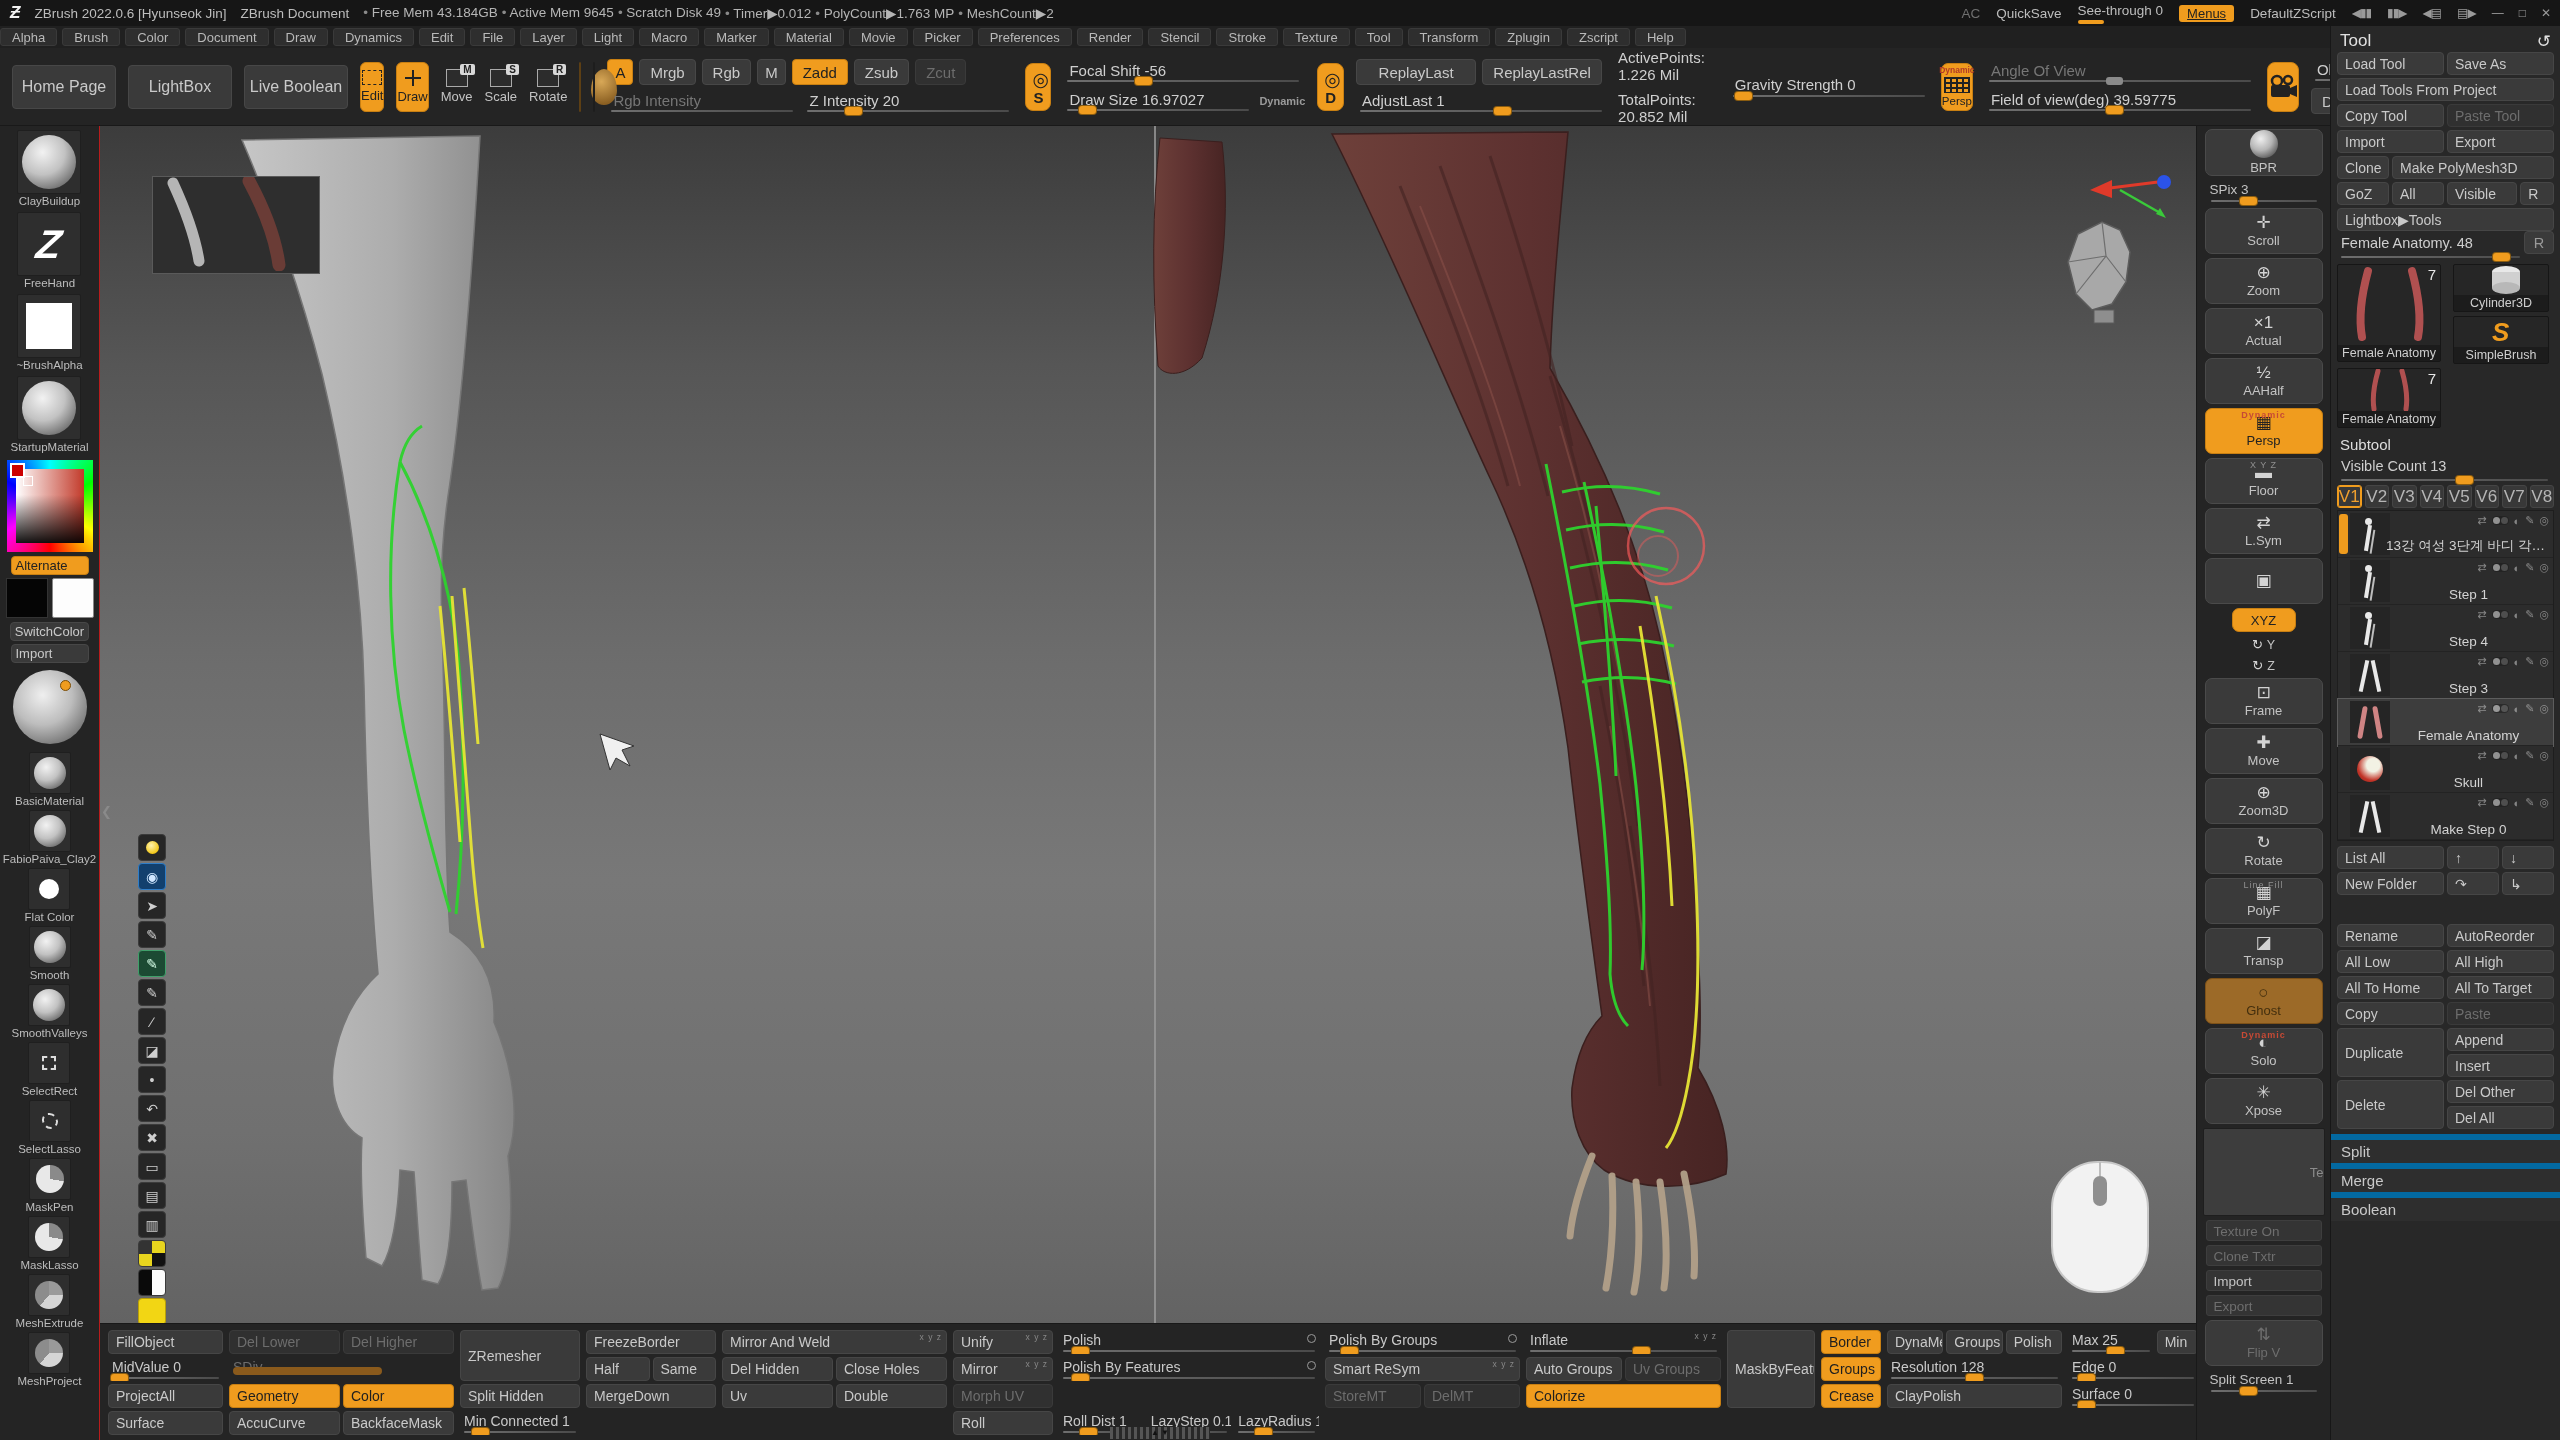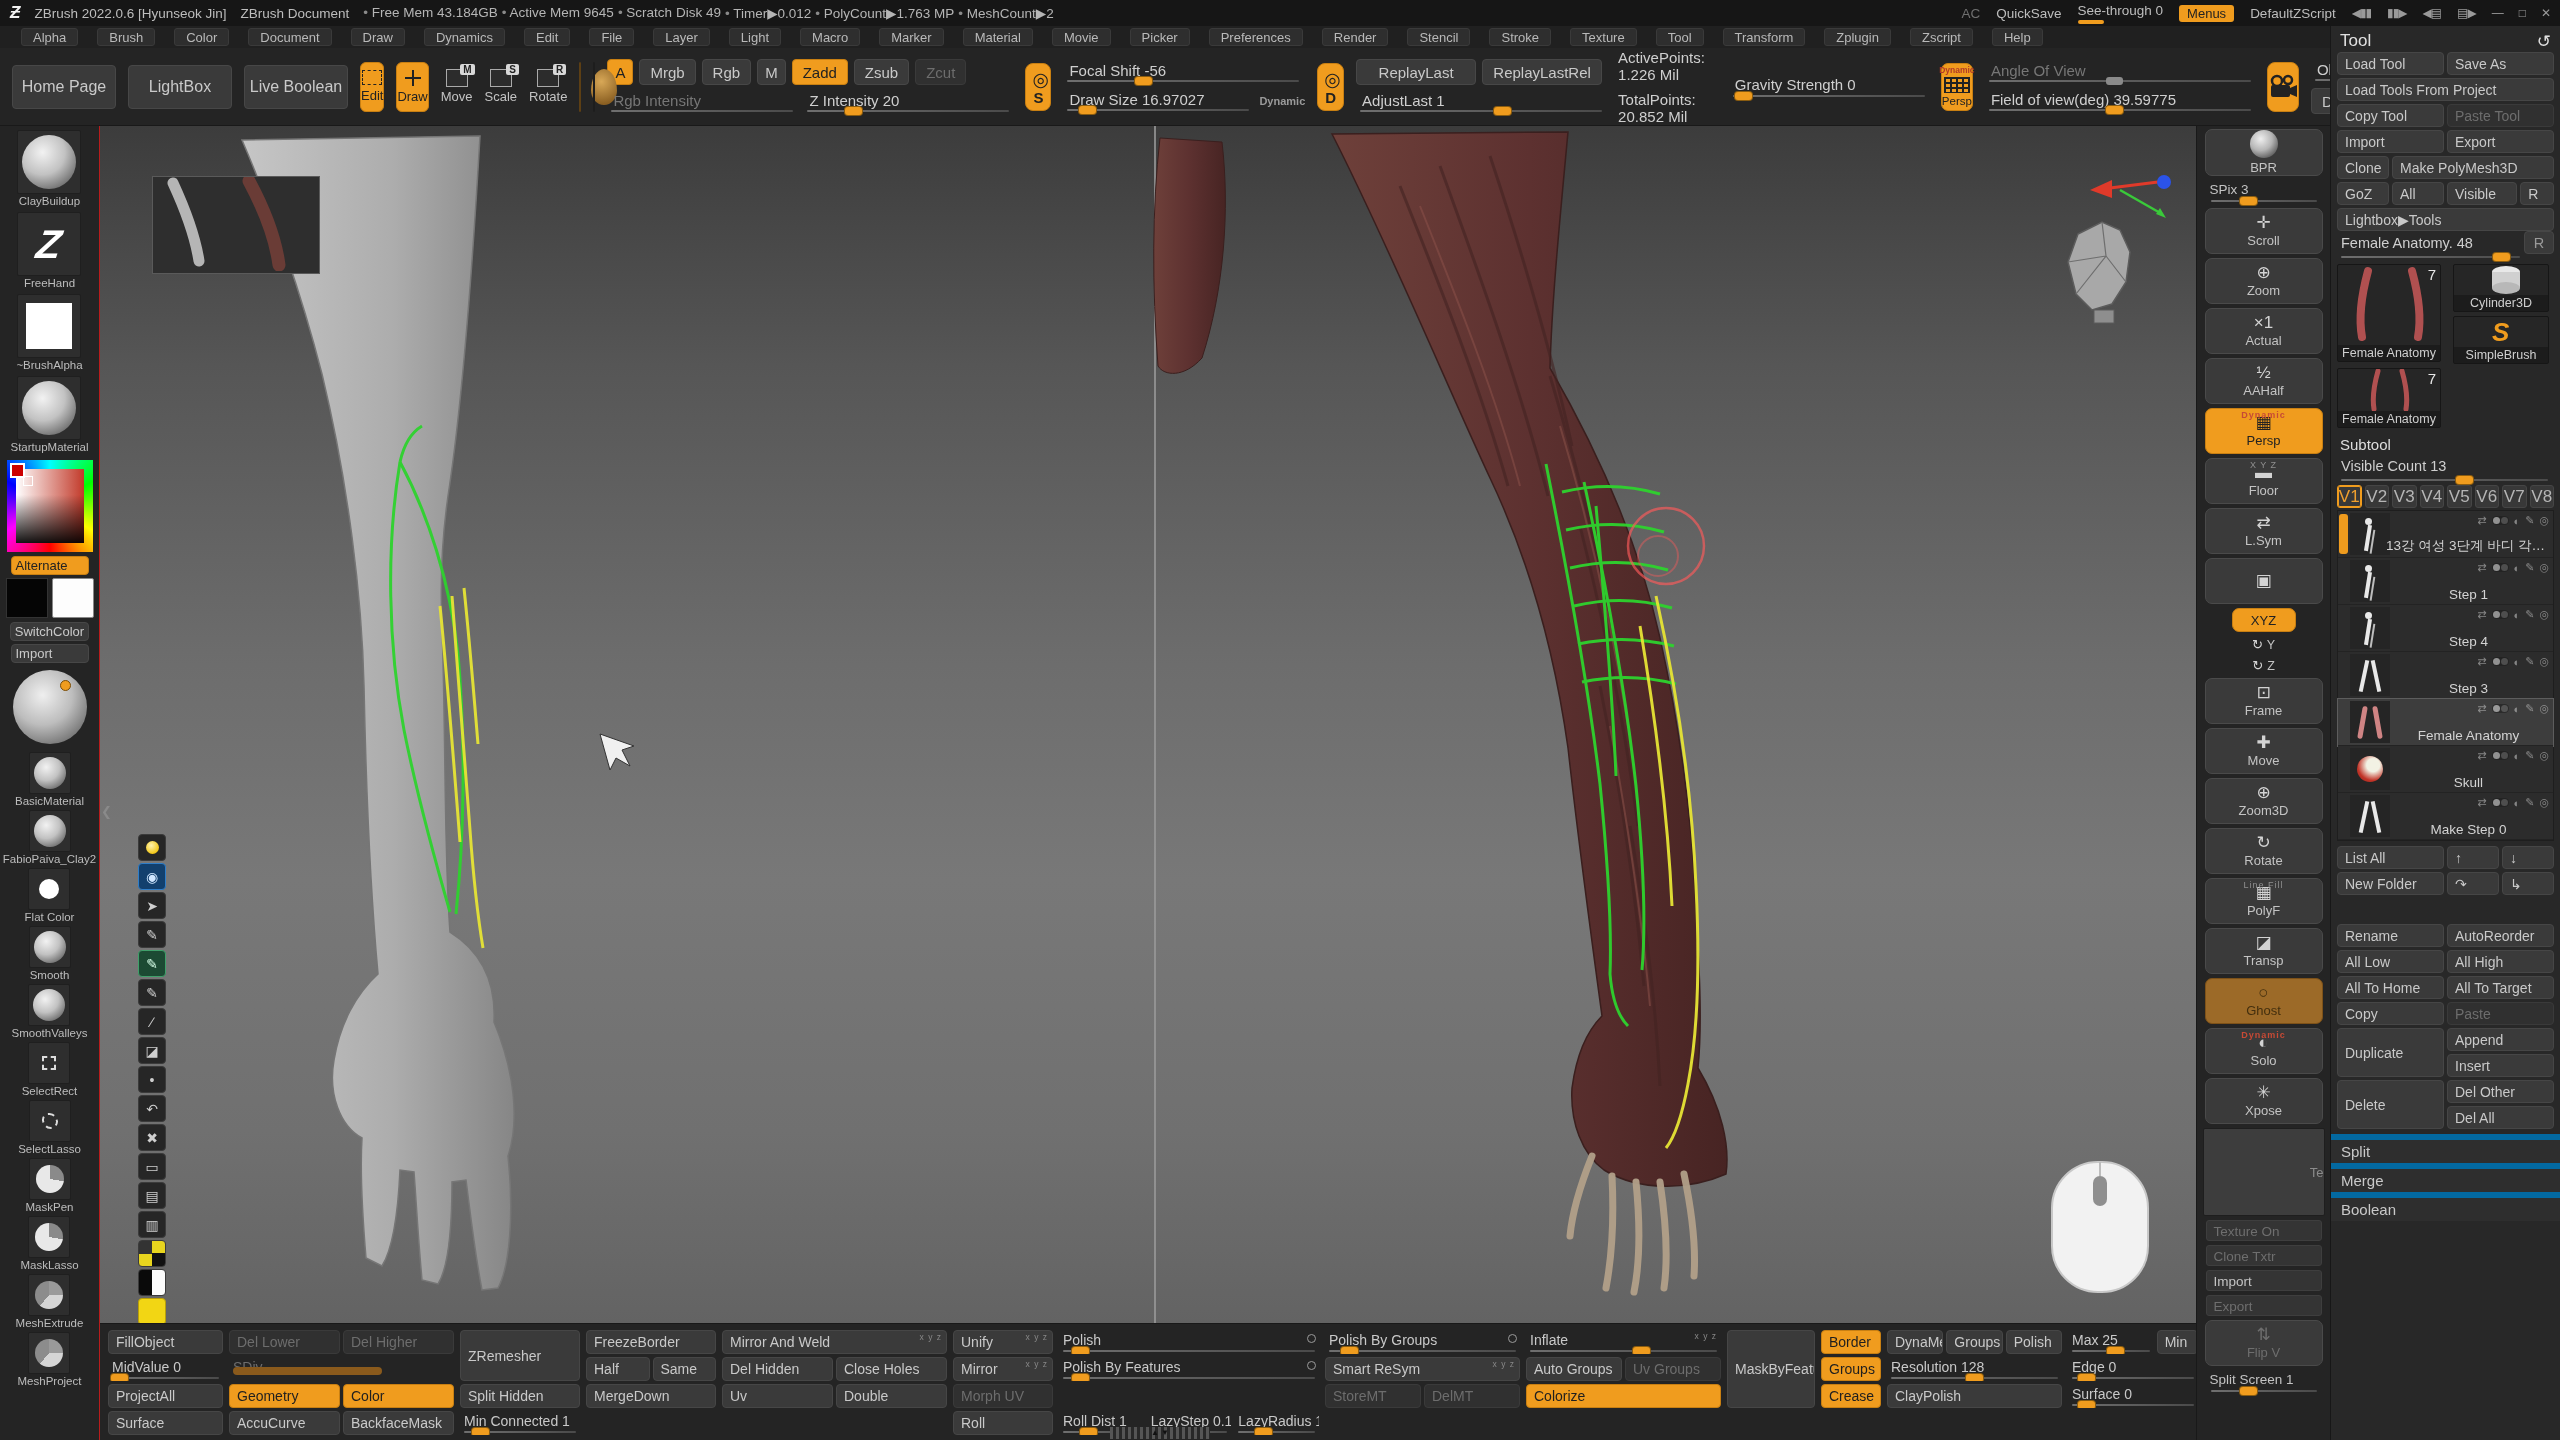--- a/index.html
+++ b/index.html
@@ -10,25 +10,25 @@
   
   #titlebar{position:absolute;left:0;top:0;width:2560px;height:26px;background:#161616;
             display:flex;align-items:center;gap:14px;padding:0 10px;box-sizing:border-box;font-size:13.5px;color:#bdbdbd;}
   #titlebar .logo{font-weight:bold;font-style:italic;color:#f2f2f2;font-size:17px;}
   #titlebar .stats{display:flex;gap:4px;color:#b5b5b5;}
   #titlebar .stats span::before{content:"• ";color:#8a8a8a;}
   #titlebar .tright{margin-left:auto;display:flex;align-items:center;gap:16px;}
   #titlebar .dim{color:#6f6f6f;}
   .seethrough{position:relative;padding-bottom:6px;}
   .seethrough i{position:absolute;left:0;bottom:0;width:26px;height:4px;background:#f09c1e;border-radius:2px;}
-  .menus-btn{background:#f09c1e;color:#222;border-radius:3px;padding:1px 8px;font-size:13px;}
+  .menus-btn{background:#f09c1e;color:#222;border-radius:3px;padding:1px 8px;font-size:13px;text-decoration:underline;}
   .tico{color:#9a9a9a;font-size:12px;letter-spacing:-1px;}
   
   #menubar{position:absolute;left:0;top:26px;width:2560px;height:22px;background:#202020;
-           display:flex;gap:19px;padding:2px 21px;box-sizing:border-box;}
+           display:flex;gap:5px;padding:2px 0;box-sizing:border-box;}
   .mbtn{background:#2e2e2e;border:1px solid #3a3a3a;border-radius:3px;color:#b9b9b9;
         font-size:13px;padding:0 11px;display:flex;align-items:center;}
   
   #topshelf{position:absolute;left:0;top:48px;width:2330px;height:78px;background:#242424;
             display:flex;align-items:center;gap:12px;padding:0 12px;box-sizing:border-box;border-bottom:1px solid #191919;}
   .btn{background:#3a3a3a;border:1px solid #474747;border-radius:4px;color:#c9c9c9;font-size:15px;
        display:flex;align-items:center;justify-content:center;padding:0 10px;height:26px;box-sizing:border-box;white-space:nowrap;}
   .btn.big{height:44px;min-width:104px;font-size:16px;}
   .tool-big{width:48px;height:48px;border-radius:6px;display:flex;flex-direction:column;align-items:center;justify-content:center;
             gap:3px;font-size:13px;}

